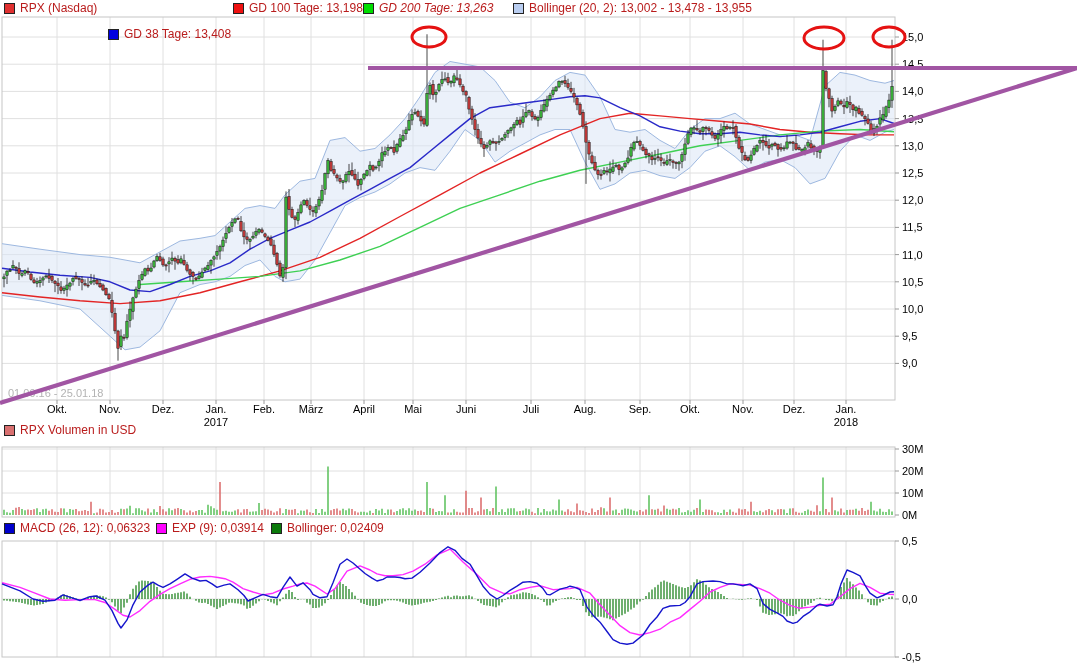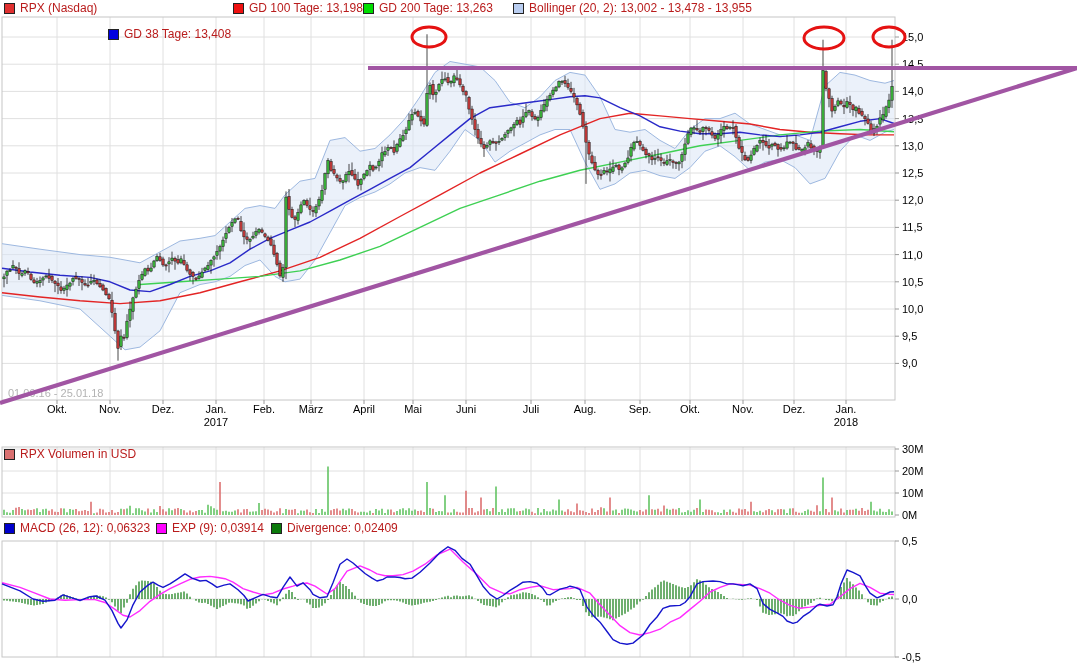--- a/index.html
+++ b/index.html
@@ -1388,44 +1388,44 @@
       <span>RPX (Nasdaq)</span>
     </div>
     <div class="legend-item" style="left: 108px; margin-top: 26px;">
       <span class="sw" style="background: rgb(0, 0, 224);"></span>
       <span>GD 38 Tage: 13,408</span>
     </div>
     <div class="legend-item" style="left: 233px;">
       <span class="sw" style="background: rgb(238, 17, 17);"></span>
       <span>GD 100 Tage: 13,198</span>
     </div>
-    <div class="legend-item" style="left: 363px;">
+    <div class="legend-item" style="left: 363px; font-style: italic;">
       <span class="sw" style="background: rgb(0, 221, 0);"></span>
       <span>GD 200 Tage: 13,263</span>
     </div>
     <div class="legend-item" style="left: 513px;">
       <span class="sw" style="background: rgb(185, 205, 240);"></span>
       <span>Bollinger (20, 2): 13,002 - 13,478 - 13,955</span>
     </div>
   </div>
 
-  <div class="legend-row" style="top:447px">
+  <div class="legend-row" style="top:423px">
     <div class="legend-item" style="left: 4px;">
       <span class="sw" style="background: rgb(217, 112, 112);"></span>
       <span>RPX Volumen in USD</span>
     </div>
   </div>
 
   <div class="legend-row" style="top:521px">
     <div class="legend-item" style="left: 4px;">
       <span class="sw" style="background: rgb(0, 0, 204);"></span>
       <span>MACD (26, 12): 0,06323</span>
     </div>
     <div class="legend-item" style="left: 156px; text-align: center;">
       <span class="sw" style="background: rgb(255, 0, 255);"></span>
       <span>EXP (9): 0,03914</span>
     </div>
     <div class="legend-item" style="left: 271px;">
       <span class="sw" style="background: rgb(11, 122, 11);"></span>
-      <span>Divergence: 0,02409</span>
+      <span>Bollinger: 0,02409</span>
     </div>
   </div>
 </div>
 
 </body></html>

